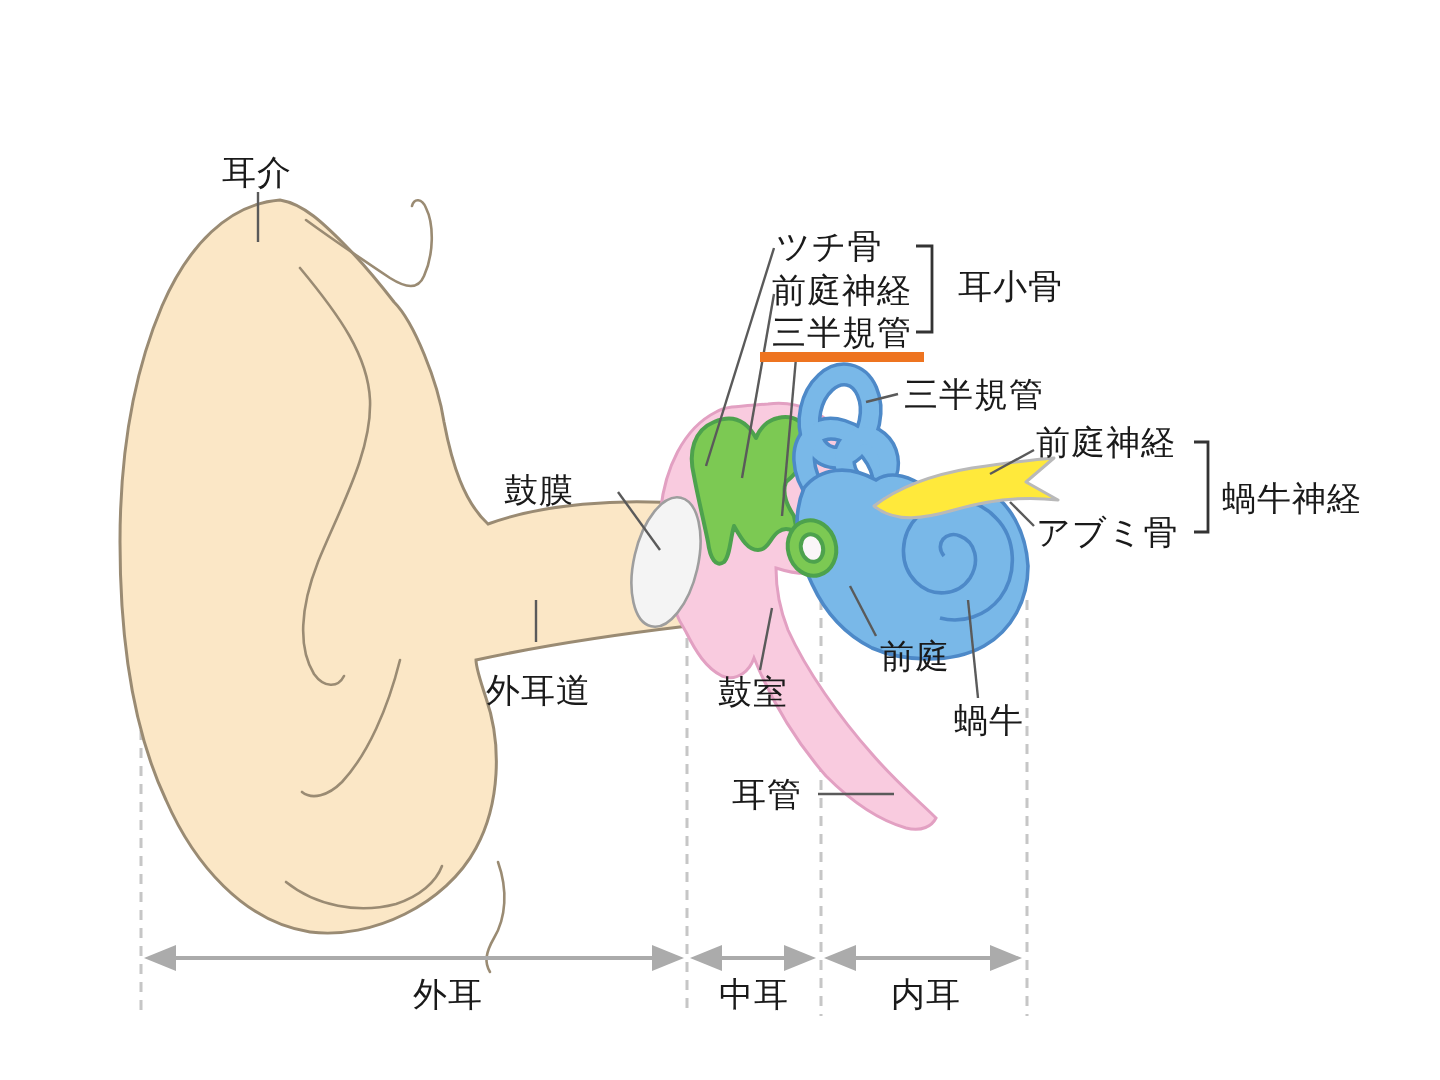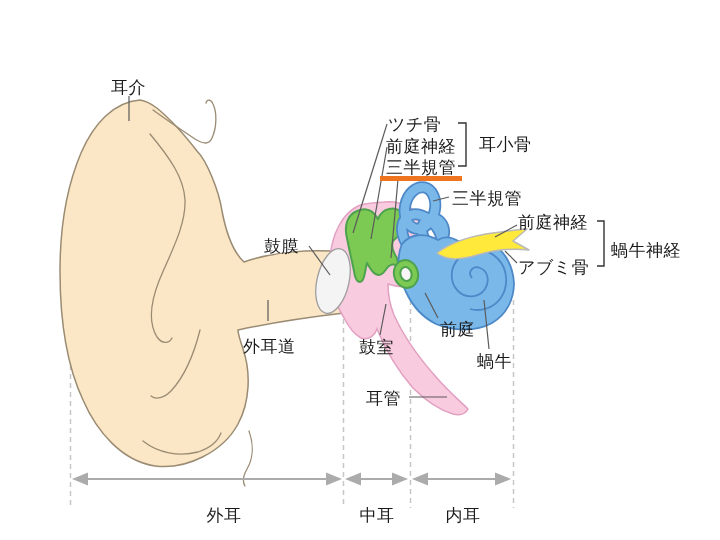--- a/index.html
+++ b/index.html
@@ -1,21 +1,21 @@
 <!DOCTYPE html>
 <html><head>
 <meta charset="utf-8">
 <style>
   html,body{margin:0;padding:0;background:#fff;}
   .canvas{position:relative;width:720px;height:540px;background:#fff;overflow:hidden;
           font-family:"DejaVu Sans","Liberation Sans",sans-serif;padding-left:23px;}
   svg{position:absolute;left:0;top:0;}
   .label{position:absolute;font-size:17px;line-height:20px;color:#1a1a1a;
          white-space:nowrap;letter-spacing:0.5px;}
-  .label.centered{transform:translateX(-50%);margin-top:17px;}
+  .label.centered{transform:translateX(-50%);}
 </style>
 </head>
 <body>
 
 <div class="canvas">
 
 <svg width="720" height="540" viewBox="0 0 720 540">
 
   <g fill="none" stroke="#C6C6C6" stroke-width="1.5" stroke-dasharray="5 4">
     <line x1="70.5" y1="284" x2="70.5" y2="508"></line>
@@ -138,21 +138,21 @@
 
 <div class="label" style="left:111px;top:77px">耳介</div>
 <div class="label" style="left:388px;top:114px">ツチ骨</div>
 <div class="label" style="left:386px;top:136px">前庭神経</div>
 <div class="label" style="left:386px;top:157px">三半規管</div>
 <div class="label" style="left:479px;top:134px">耳小骨</div>
 <div class="label" style="left:452px;top:188px">三半規管</div>
 <div class="label" style="left:518px;top:212px">前庭神経</div>
 <div class="label" style="left:518px;top:257px">アブミ骨</div>
 <div class="label" style="left:611px;top:240px">蝸牛神経</div>
-<div class="label" style="left:264px;top:236px">鼓膜</div>
+<div class="label" style="left:252px;top:236px">鼓膜</div>
 <div class="label" style="left:243px;top:336px">外耳道</div>
 <div class="label" style="left:359px;top:337px">鼓室</div>
 <div class="label" style="left:440px;top:319px">前庭</div>
 <div class="label" style="left:477px;top:351px">蝸牛</div>
 <div class="label" style="left:366px;top:388px">耳管</div>
 <div class="label centered" style="left:224px;top:488px">外耳</div>
 <div class="label centered" style="left:377px;top:488px">中耳</div>
 <div class="label centered" style="left:463px;top:488px">内耳</div>
 
 </div>

